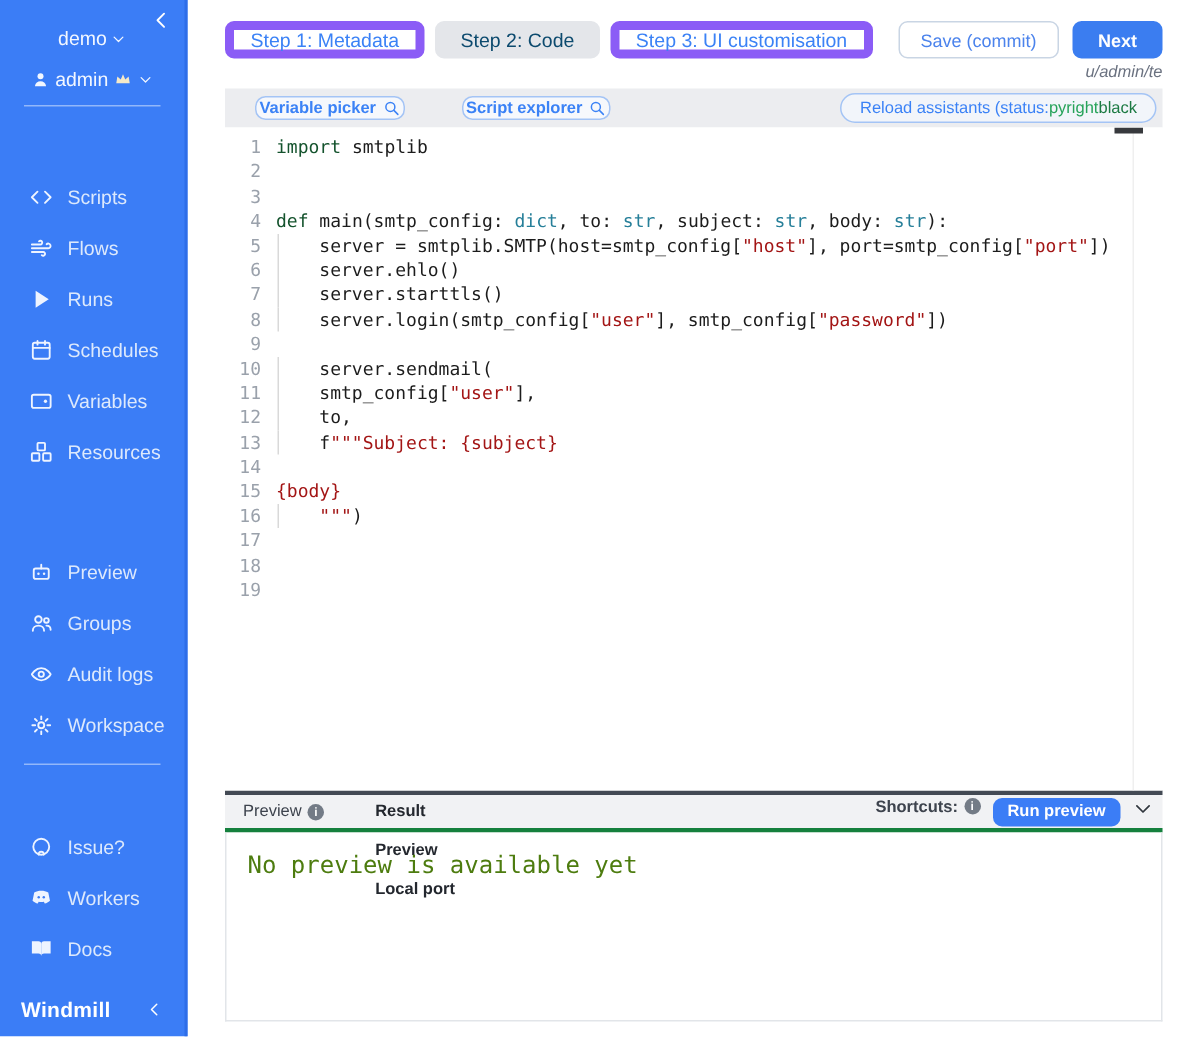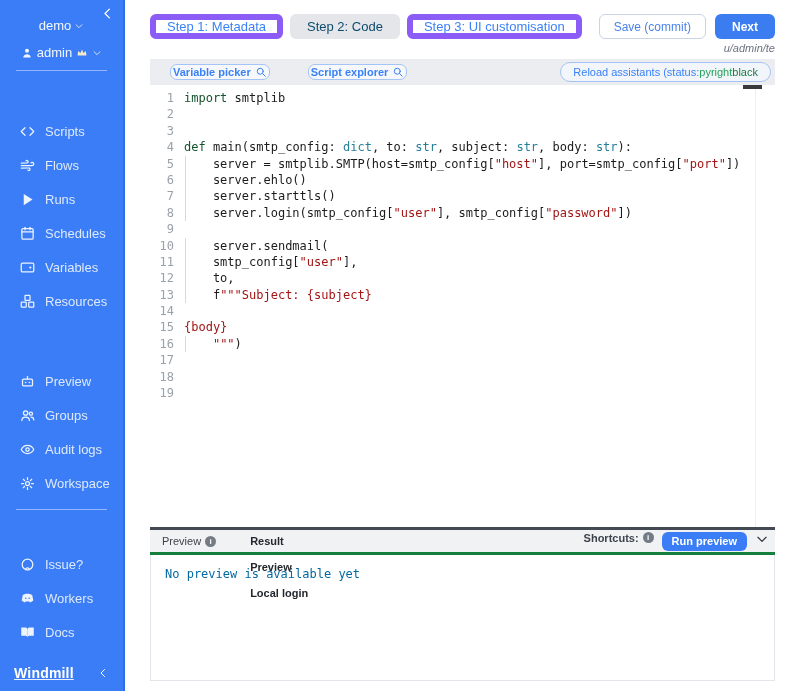--- a/index.html
+++ b/index.html
@@ -13,21 +13,21 @@
     color:#e7effd; flex-shrink:0; }
   .collapse-btn { position:absolute; top:6px; right:7px; width:16px; height:16px; color:#fff; cursor:pointer; }
   .ws-row { margin-top:18px; text-align:center; font-size:13px; color:#f2f7ff; display:flex; justify-content:center; align-items:center; gap:3px; }
   .user-row { margin-top:12px; display:flex; justify-content:center; align-items:center; gap:4px; font-size:13px; color:#f2f7ff; }
   .side-divider { margin:10px 16px 0 16px; border-top:1px solid rgba(255,255,255,.45); }
   .side-group { display:flex; flex-direction:column; }
   .g1 { margin-top:50px; } .g2 { margin-top:46px; } .g3 { margin-top:44px; }
   .side-item { display:flex; align-items:center; gap:10px; height:20px; margin:0 0 14px 20px;
     font-size:13px; color:#dde9fc; cursor:pointer; }
   .side-item .icon { color:#eef4ff; }
-  .brand-row { margin:0 14px 10px 14px; display:flex; align-items:center; justify-content:space-between;text-decoration:underline; }
+  .brand-row { margin:0 14px 10px 14px; display:flex; align-items:center; justify-content:space-between; }
   .brand { font-size:14px; font-weight:bold; color:#fff; letter-spacing:.2px; }
   .spacer { flex:1 1 auto; }
   .icon { display:inline-flex; width:15px; height:15px; }
   .icon svg { width:100%; height:100%; }
   .icon-xs { width:10px; height:10px; }
   .icon-sm { width:12px; height:12px; }
 
   
   .main { position:relative; width:673px; padding:0 0 0 25px; }
   .content { width:625px; }
@@ -77,21 +77,21 @@
   .ph-tab.active { text-decoration:underline; text-underline-offset:3px; }
   .ph-right { margin-left:auto; display:flex; align-items:flex-start; gap:8px; }
   .shortcuts { font-size:11px; font-weight:bold; color:#3d434d; display:flex; align-items:center; gap:4px; }
   .run-btn { height:19px; padding:0 10px; border:none; border-radius:6px; background:#3b7df6; color:#fff;
     font-size:11px; font-weight:bold; display:flex; align-items:center; cursor:pointer; }
   .collapse-panel { width:14px; height:14px; color:#30363d; cursor:pointer; }
   .info-dot { display:inline-flex; width:11px; height:11px; border-radius:50%; background:#737b86; color:#fff;
     font-size:8px; align-items:center; justify-content:center; font-weight:bold; font-style:normal; }
   .info-dot::before { content:"i"; }
   .preview-body { height:126px; border:1px solid #e2e5e9; border-top:none; background:#fff;
-    font-family:"DejaVu Sans Mono", monospace; font-size:12px; color:#0369a1; padding:12px 0 0 14px; }
+    font-family:"DejaVu Sans Mono", monospace; font-size:16px; color:#4d7c0f; padding:12px 0 0 14px; }
 </style>
 </head>
 <body>
 
 <div class="app">
 
   <aside class="sidebar">
     <span class="collapse-btn"><span class="icon">
           <svg viewBox="0 0 24 24" fill="none" stroke="currentColor" stroke-width="2" stroke-linecap="round" stroke-linejoin="round">
             <polyline points="15 5 8 12 15 19"></polyline>
@@ -350,21 +350,21 @@
       <div class="preview-header">
         <span class="ph-title">
           <span>Preview</span>
           <span class="info-dot"></span>
         </span>
         <span class="ph-tabs">
             <span class="ph-tab">Inputs</span>
             <span class="ph-tab active">Logs</span>
             <span class="ph-tab">Result</span>
             <span class="ph-tab">Preview</span>
-            <span class="ph-tab">Local login</span>
+            <span class="ph-tab">Local port</span>
           </span>
         <span class="ph-right">
           <span class="shortcuts">
             <span>Shortcuts:</span>
             <span class="info-dot"></span>
           </span>
           <button class="run-btn">Run preview</button>
           <span class="icon collapse-panel">
               <svg viewBox="0 0 24 24" fill="none" stroke="currentColor" stroke-width="2" stroke-linecap="round" stroke-linejoin="round">
                 <polyline points="5 9 12 16 19 9"></polyline>

